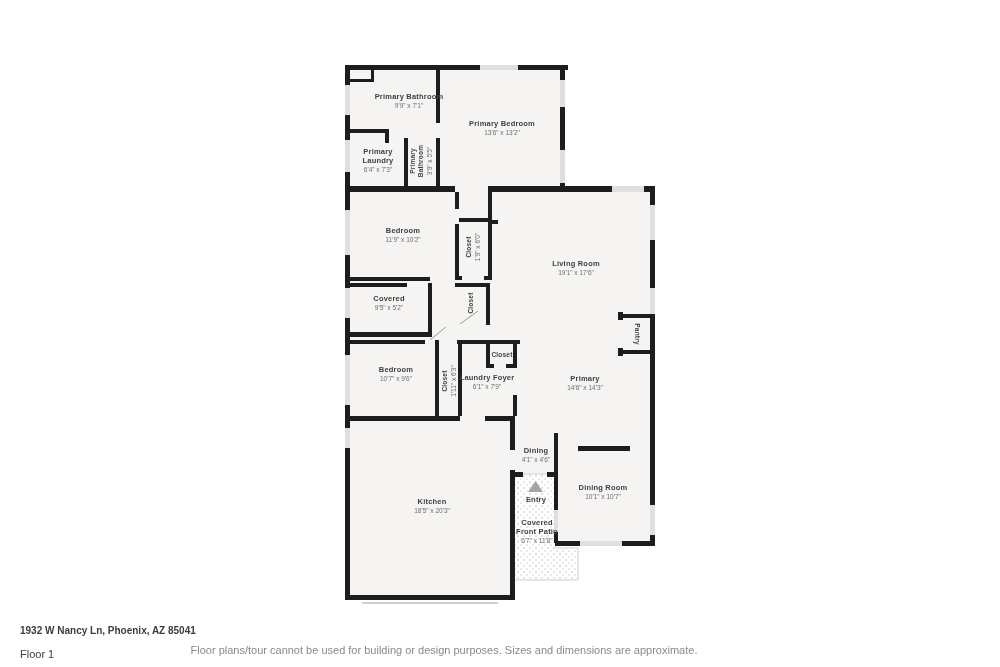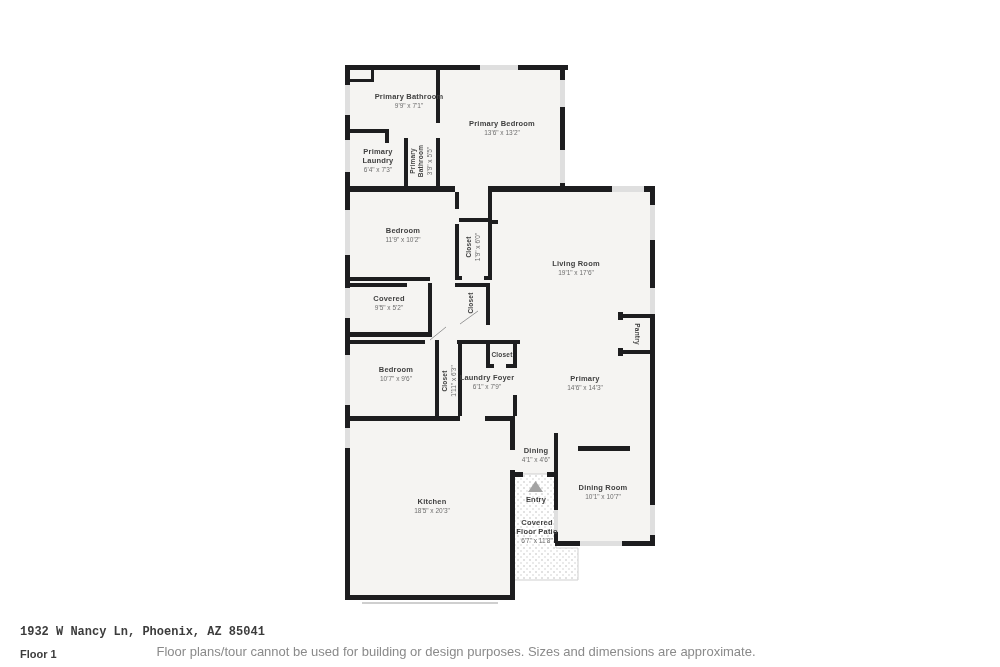--- a/index.html
+++ b/index.html
@@ -19,23 +19,23 @@
   .garage-door{fill:#cfcfcf}
   .entry-arrow{fill:#a3a3a3}
 
   .lbl{position:absolute;transform:translate(-50%,-50%);text-align:center;line-height:1.2;pointer-events:none;}
   .lbl.v{transform:translate(-50%,-50%) rotate(-90deg);}
   .lbl.vr{transform:translate(-50%,-50%) rotate(90deg);}
   .nm{font-size:7.5px;font-weight:700;color:var(--ink);letter-spacing:.2px;}
   .dm{font-size:6.5px;color:var(--muted);margin-top:1px;white-space:nowrap;}
   .lbl.small .nm{font-size:6.5px;}
 
-  .address{position:absolute;left:20px;top:625px;font-size:12px;font-weight:700;color:#3c3c3c;font-family:Liberation Mono, monospace;}
-  .floorlbl{position:absolute;left:20px;top:648px;font-size:11px;font-weight:700;color:#3c3c3c;}
-  .disclaimer{position:absolute;left:50%;transform:translateX(-50%);top:644px;font-size:13px;color:#8a8a8a;white-space:nowrap;margin-left:12px;}
+  .address{position:absolute;left:20px;top:625px;font-size:10px;font-weight:700;color:#3c3c3c;}
+  .floorlbl{position:absolute;left:20px;top:648px;font-size:11px;font-weight:400;color:#3c3c3c;}
+  .disclaimer{position:absolute;left:50%;transform:translateX(-50%);top:644px;font-size:11px;color:#8a8a8a;white-space:nowrap;}
 </style>
 </head>
 <body>
 
 <div class="stage">
 
   <svg class="plan-svg" width="1000" height="667" viewBox="0 0 1000 667">
     <defs>
       <pattern id="dots" width="6" height="6" patternUnits="userSpaceOnUse">
         <circle cx="2" cy="2" r="1" fill="#d9d9d9"></circle>
@@ -208,21 +208,21 @@
     <div class="dm">4'1" x 4'6"</div>
   </div>
   <div class="lbl" style="left:536px;top:499px;width:50px">
     <div class="nm">Entry</div>
   </div>
   <div class="lbl" style="left:603px;top:492px;width:90px">
     <div class="nm">Dining Room</div>
     <div class="dm">10'1" x 10'7"</div>
   </div>
   <div class="lbl" style="left:537px;top:531px;width:46px">
-    <div class="nm">Covered Floor Patio</div>
+    <div class="nm">Covered Front Patio</div>
     <div class="dm">6'7" x 11'8"</div>
   </div>
   <div class="lbl" style="left:432px;top:506px;width:90px">
     <div class="nm">Kitchen</div>
     <div class="dm">18'5" x 20'3"</div>
   </div>
 
   <div class="address">1932 W Nancy Ln, Phoenix, AZ 85041</div>
   <div class="floorlbl">Floor 1</div>
   <div class="disclaimer">Floor plans/tour cannot be used for building or design purposes. Sizes and dimensions are approximate.</div>

